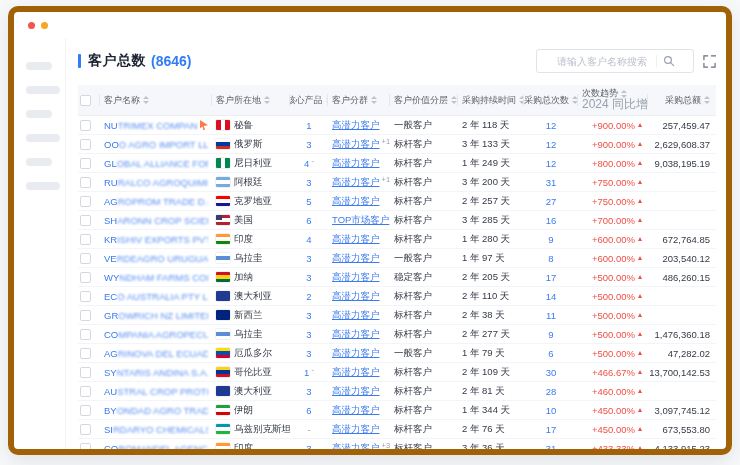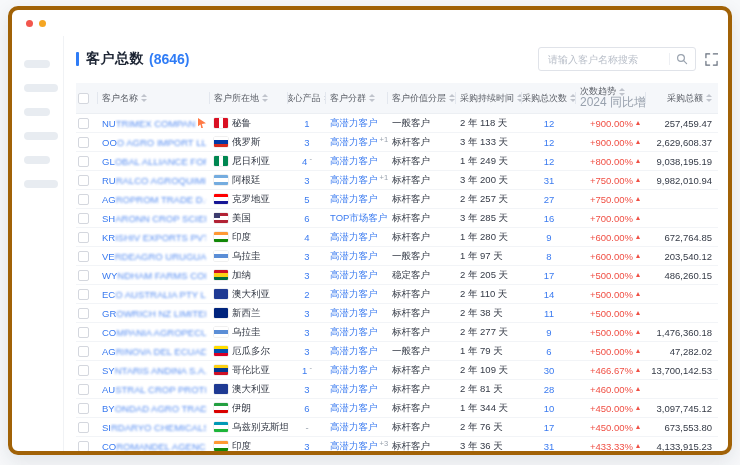--- a/index.html
+++ b/index.html
@@ -1,35 +1,35 @@
 <!DOCTYPE html>
 <html><head>
 <meta charset="utf-8">
 <style>
   html,body{margin:0;padding:0;width:740px;height:465px;overflow:hidden;
     font-family:"Liberation Sans","DejaVu Sans",sans-serif;background:#f7f8fa;}
   .window{position:absolute;left:8px;top:6px;right:8px;bottom:10px;background:#fff;
-    border:4px solid #a16207;border-radius:10px;box-shadow:0 6px 18px rgba(31,45,61,.10);overflow:hidden;}
+    border:6px solid #a16207;border-radius:10px;box-shadow:0 6px 18px rgba(31,45,61,.10);overflow:hidden;}
   .titlebar{height:26px;display:flex;align-items:center;padding-left:14px;}
   .dot{width:7px;height:7px;border-radius:50%;margin-right:6px;}
   .dot.r{background:#f2564d;} .dot.o{background:#f5a623;}
   .frame{display:flex;height:calc(100% - 26px);}
   .side{width:52px;border-right:1px solid #f0f2f5;padding-top:24px;box-sizing:border-box;}
   .sbar{height:8px;border-radius:4px;background:#e8ecf1;margin:0 0 16px 12px;}
   .w1{width:26px;} .w2{width:34px;}
   .main{flex:1;padding:8px 10px 0 12px;min-width:0;}
   
   .page-head{display:flex;align-items:center;justify-content:space-between;height:30px;}
   .ph-left{display:flex;align-items:center;}
   .tbar{width:3px;height:14px;background:#2f7cf6;border-radius:1px;margin-right:7px;}
   .ptitle{font-size:14px;font-weight:bold;color:#1c2433;letter-spacing:.5px;}
   .pcount{font-size:14px;font-weight:bold;color:#2f7cf6;margin-left:5px;}
   .ph-right{display:flex;align-items:center;}
   .search{display:flex;align-items:center;border:1px solid #e0e3e9;border-radius:3px;height:24px;
-    width:158px;padding:0 7px;box-sizing:border-box;background:#fff;}
+    width:158px;padding:0 18px;box-sizing:border-box;background:#fff;}
   .search input{border:0;outline:0;flex:1;min-width:0;font-size:10px;color:#333;
     font-family:"Liberation Sans","DejaVu Sans",sans-serif;}
   .search input::placeholder{color:#b9bfc9;}
   .sdiv{width:1px;height:12px;background:#edeff3;margin:0 6px 0 4px;}
   .expand{margin-left:9px;cursor:pointer;}
   
   .table{margin-top:9px;}
   .grid{display:grid;grid-template-columns:22px 112px 78px 38px 62px 68px 66px 54px 70px 1fr;align-items:center;}
   .thead{background:#f5f7fa;height:30px;border-bottom:1px solid #eceff3;}
   .hcell{position:relative;display:flex;align-items:center;height:100%;padding:0 4px;box-sizing:border-box;
@@ -53,21 +53,21 @@
   .nr{font-style:normal;filter:blur(1.3px);opacity:.85;overflow:hidden;white-space:nowrap;flex:0 1 auto;}
   .hot{width:8px;height:10px;margin-left:3px;flex:none;background:#ff7a45;
     clip-path:polygon(0 0,100% 52%,48% 60%,62% 100%,40% 100%,32% 64%,0 82%);}
   .flag{position:relative;display:inline-flex;width:14px;height:10px;margin-right:4px;flex:none;
     border-radius:1px;overflow:hidden;box-shadow:0 0 0 .5px rgba(0,0,0,.12);}
   .flag.h{flex-direction:column;} .flag.v{flex-direction:row;}
   .flag i{flex:1;display:block;}
   .canton{position:absolute;left:0;top:0;width:6px;height:5px;display:block;}
   .blue{color:#3b7bf0;} .gray{color:#98a1ad;}
   .sup{font-size:7.5px;color:#98a1ad;margin-left:2px;transform:translateY(-3px);display:inline-block;}
-  .seg{color:#3b7bf0;}
+  .seg{color:#3b7bf0;text-decoration:underline;}
   .c-prod,.c-cnt{justify-content:center;}
   .c-trend{justify-content:flex-end;padding-right:6px;}
   .c-amt{justify-content:flex-end;text-align:left;padding-right:6px;}
   .red{color:#f04f44;}
   .arrow-up{width:0;height:0;border-left:2.5px solid transparent;border-right:2.5px solid transparent;
     border-bottom:4px solid #f04f44;margin-left:3px;display:inline-block;}
 </style>
 </head>
 <body>
 
@@ -336,23 +336,20 @@
               <div class="cell">
                 <span>3 年 200 天</span>
               </div>
               <div class="cell c-cnt">
                 <span class="blue">31</span>
               </div>
               <div class="cell c-trend">
                 <span class="red">+750.00%</span>
                 <i class="arrow-up"></i>
               </div>
-              <div class="cell c-amt">
-                <span>9,982,010.94</span>
-              </div>
             </div>
             <div class="trow grid">
               <div class="cell c-check">
                 <span class="checkbox"></span>
               </div>
               <div class="cell">
                 <span class="nlink">
                   <b class="np">AG</b>
                   <i class="nr">ROPROM TRADE D.O.O</i>
                 </span>

